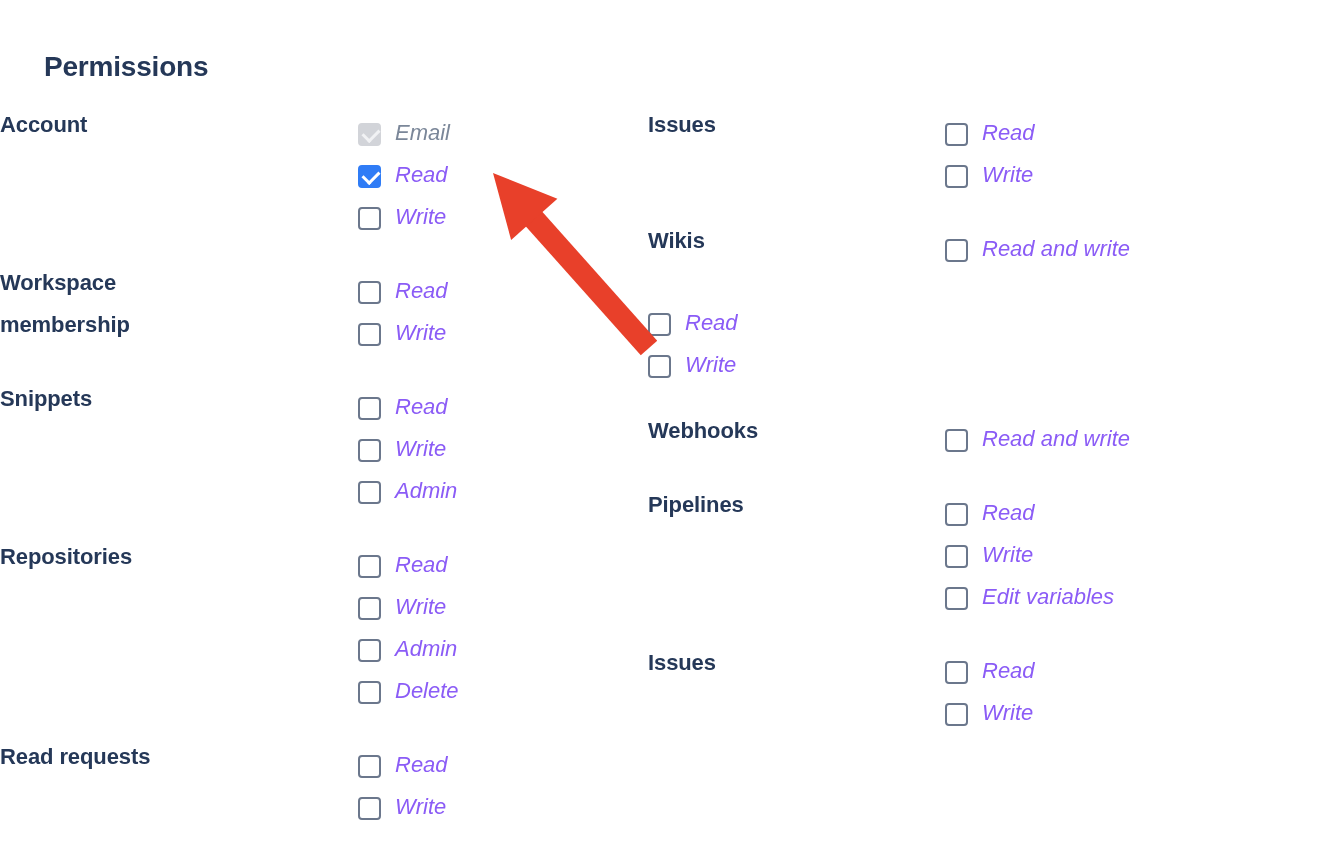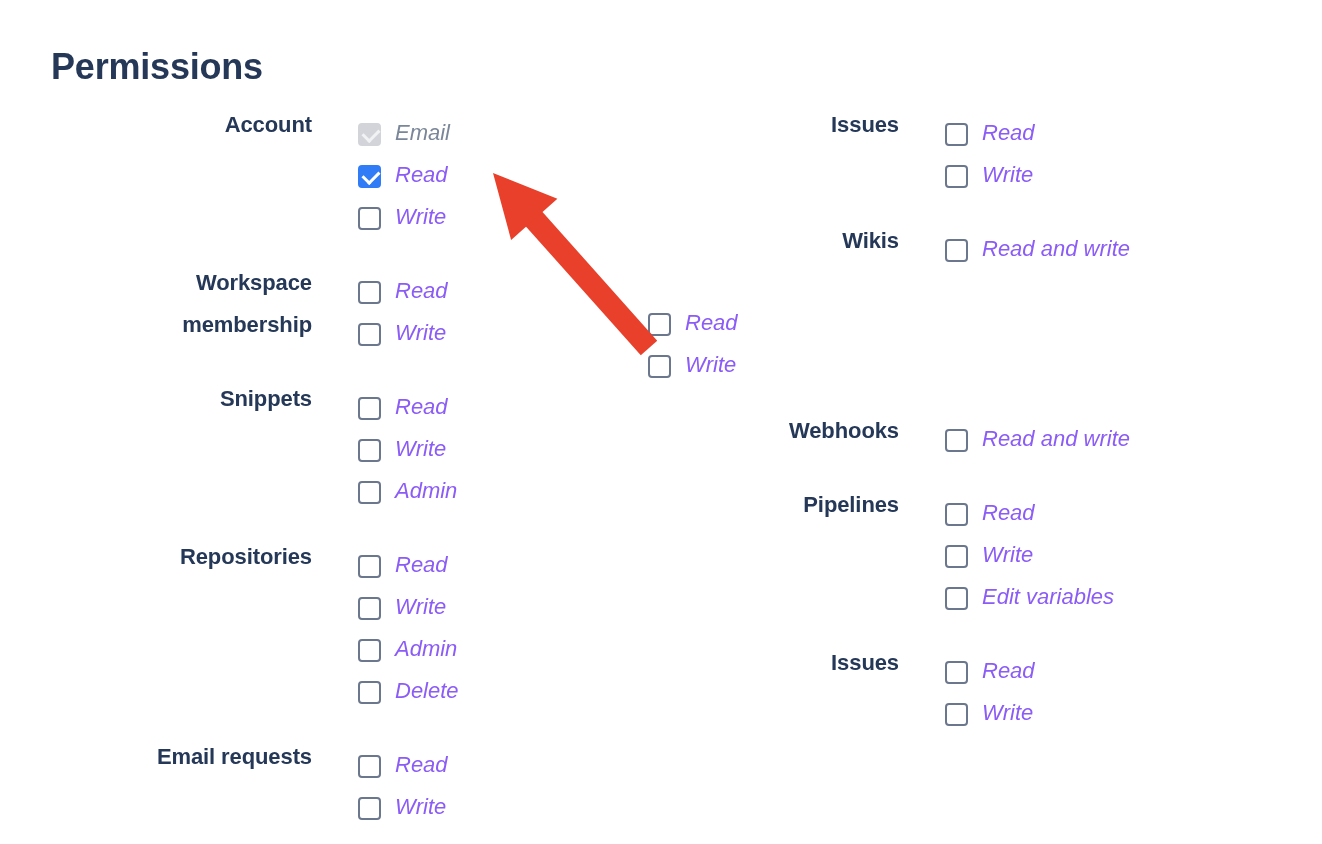--- a/index.html
+++ b/index.html
@@ -16,23 +16,23 @@
     -webkit-font-smoothing: antialiased;
   }
 
   #page-root {
     position: absolute;
     inset: 0;
   }
 
   .page-title {
     position: absolute;
-    left: 51px;
+    left: 44px;
     top: 50px;
-    font-size: 36px;
+    font-size: 28px;
     font-weight: bold;
     color: #253858;
     letter-spacing: -0.2px;
     line-height: 34px;
   }
 
   .columns {
     position: absolute;
     left: 0;
     top: 104px;
@@ -49,21 +49,20 @@
   
   .perm-group {
     display: flex;
     align-items: flex-start;
     margin-bottom: 32px;
   }
   .perm-group:last-child { margin-bottom: 0; }
 
   .group-label {
     flex: 0 0 auto;
-    text-align: right;
     font-size: 22px;
     font-weight: bold;
     color: #253858;
     line-height: 42px;
     padding-right: 46px;
     letter-spacing: -0.1px;
     white-space: pre-line;
   }
   .left .group-label  { width: 312px; }
   .right .group-label { width: 251px; }
@@ -215,21 +214,21 @@
               <div class="checkbox"></div>
               <span class="option-label">Admin</span>
             </div>
             <div class="option-row">
               <div class="checkbox"></div>
               <span class="option-label">Delete</span>
             </div>
           </div>
         </div>
         <div class="perm-group">
-          <div class="group-label">Email requests</div>
+          <div class="group-label">Read requests</div>
           <div class="group-options">
             <div class="option-row">
               <div class="checkbox"></div>
               <span class="option-label">Read</span>
             </div>
             <div class="option-row">
               <div class="checkbox"></div>
               <span class="option-label">Write</span>
             </div>
           </div>

